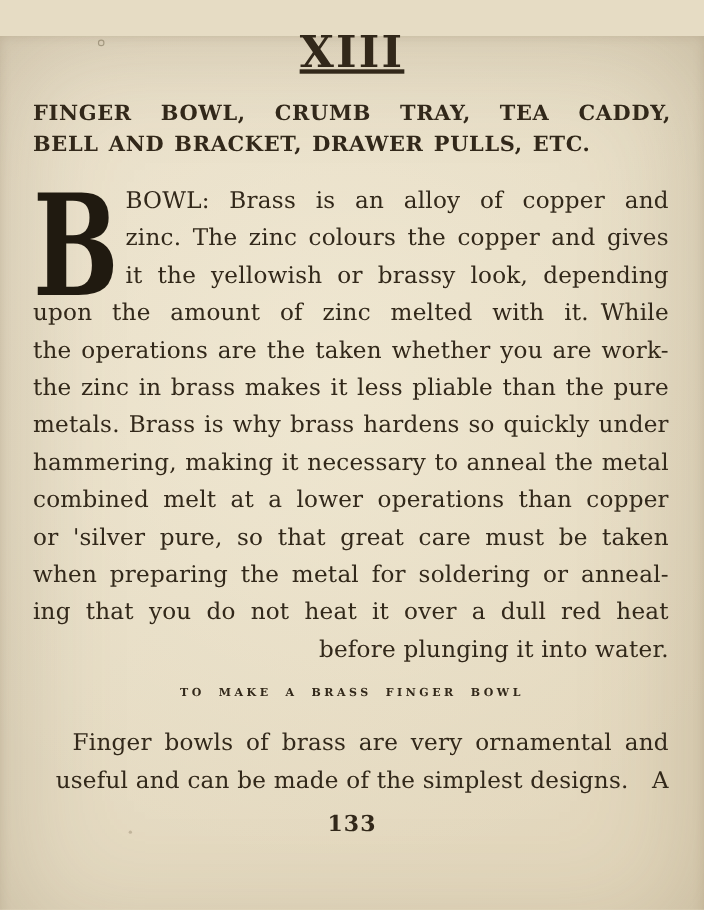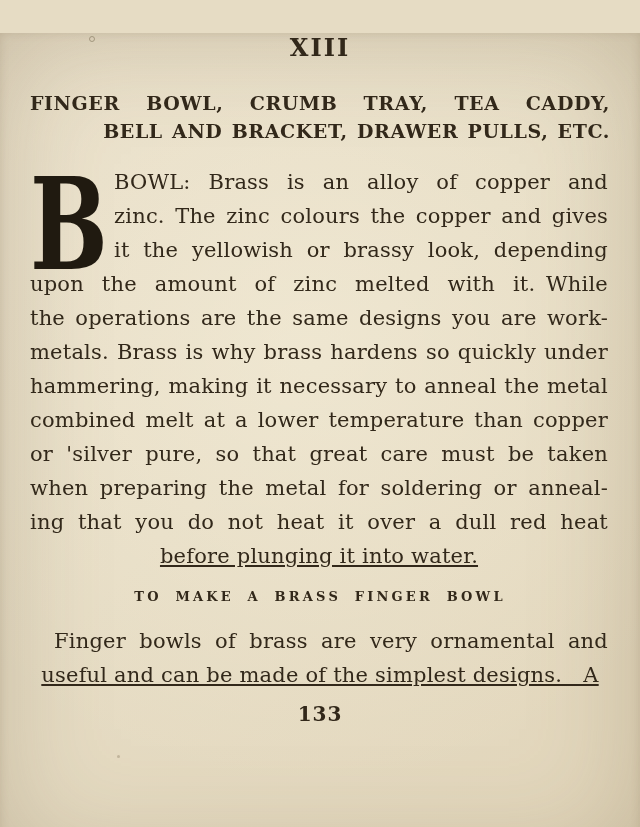--- a/index.html
+++ b/index.html
@@ -15,49 +15,49 @@
       radial-gradient(ellipse 120% 90% at 48% 38%, rgba(255,250,232,0.35), rgba(255,250,232,0) 60%),
       linear-gradient(135deg, #e9dfc9 0%, #e6dcc4 45%, #e2d6bb 100%);
     box-shadow: inset 0 0 110px rgba(116,96,64,0.28), inset 0 0 10px rgba(116,96,64,0.18);
   }
   .speck{position:absolute;border-radius:50%;background:#96896f;opacity:.7;}
   .speck.s1{left:89px;top:3px;width:4px;height:4px;background:transparent;border:1.5px solid #8d8168;}
   .speck.s2{left:117px;top:722px;width:3px;height:3px;opacity:.45;}
 
   .chapter-numeral{
     margin:33px 0 1px 0;text-align:center;
-    font-size:24px;line-height:30px;font-weight:700;letter-spacing:2px;
+    font-size:40px;line-height:30px;font-weight:700;letter-spacing:2px;text-decoration:underline;
   }
   .chapter-title{margin:28px 30px 0 30px;font-weight:700;font-size:19px;letter-spacing:0.6px;}
   .chapter-title .t1{
     display:block;height:27px;line-height:24px;text-align:justify;overflow:hidden;word-spacing:5px;
   }
   .chapter-title .t1::after{content:"";display:inline-block;width:100%;height:0;}
-  .chapter-title .t2{display:block;height:26px;line-height:26px;text-align:right;word-spacing:2px;}
+  .chapter-title .t2{display:block;height:26px;line-height:26px;text-align:left;word-spacing:2px;}
 
   .body-text{margin:21px 32px 0 30px;font-size:21px;letter-spacing:0.2px;}
   .dropcap{
     float:left;width:72px;height:96px;margin:3px 12px 0 0;position:relative;
     color:var(--dropcap_ink,#211a10);
   }
   .dropcap span{
     position:absolute;left:0;top:-8px;font-size:128px;line-height:1;font-weight:700;
     transform:scaleX(0.72);transform-origin:left top;
   }
   .line{height:34px;line-height:34px;overflow:hidden;text-align:justify;}
   .line::after{content:"";display:inline-block;width:100%;height:0;}
-  .line.nj{text-align:center;text-decoration:underline;}
+  .line.nj{text-align:right;}
   .line.nj::after{content:none;}
   .line.indent{text-indent:22px;}
 
   .subheading{
     margin:14px 30px 0 30px;text-align:center;
-    font-size:13px;font-weight:700;letter-spacing:3.2px;word-spacing:6px;line-height:20px;
+    font-size:10px;font-weight:700;letter-spacing:3.2px;word-spacing:6px;line-height:20px;
   }
-  .para2{margin:17px 32px 0 32px;font-size:21px;letter-spacing:0.2px;}
+  .para2{margin:17px 32px 0 44px;font-size:21px;letter-spacing:0.2px;}
   .page-number{
     margin:13px 0 0 0;text-align:center;font-size:20px;font-weight:700;letter-spacing:1px;line-height:18px;
   }
 </style>
 </head>
 <body>
 
 <div class="page">
   <div class="speck s1"></div>
   <div class="speck s2"></div>
@@ -71,24 +71,25 @@
 
   <div class="body-text">
     <div class="dropcap">
       <span>B</span>
     </div>
     <div>
         <div class="line">BOWL: Brass is an alloy of copper and</div>
         <div class="line">zinc. The zinc colours the copper and gives</div>
         <div class="line">it the yellowish or brassy look, depending</div>
         <div class="line">upon the amount of zinc melted with it. While</div>
-        <div class="line">the operations are the same designs you are work-</div>
+        <div class="line">the operations are the taken whether you are work-</div>
+        <div class="line">the zinc in brass makes it less pliable than the pure</div>
         <div class="line">metals. Brass is why brass hardens so quickly under</div>
         <div class="line">hammering, making it necessary to anneal the metal</div>
-        <div class="line">combined melt at a lower temperature than copper</div>
+        <div class="line">combined melt at a lower operations than copper</div>
         <div class="line">or 'silver pure, so that great care must be taken</div>
         <div class="line">when preparing the metal for soldering or anneal-</div>
         <div class="line">ing that you do not heat it over a dull red heat</div>
         <div class="line nj">before plunging it into water.</div>
       </div>
   </div>
 
   <div class="subheading">TO MAKE A BRASS FINGER BOWL</div>
 
   <div class="para2">

